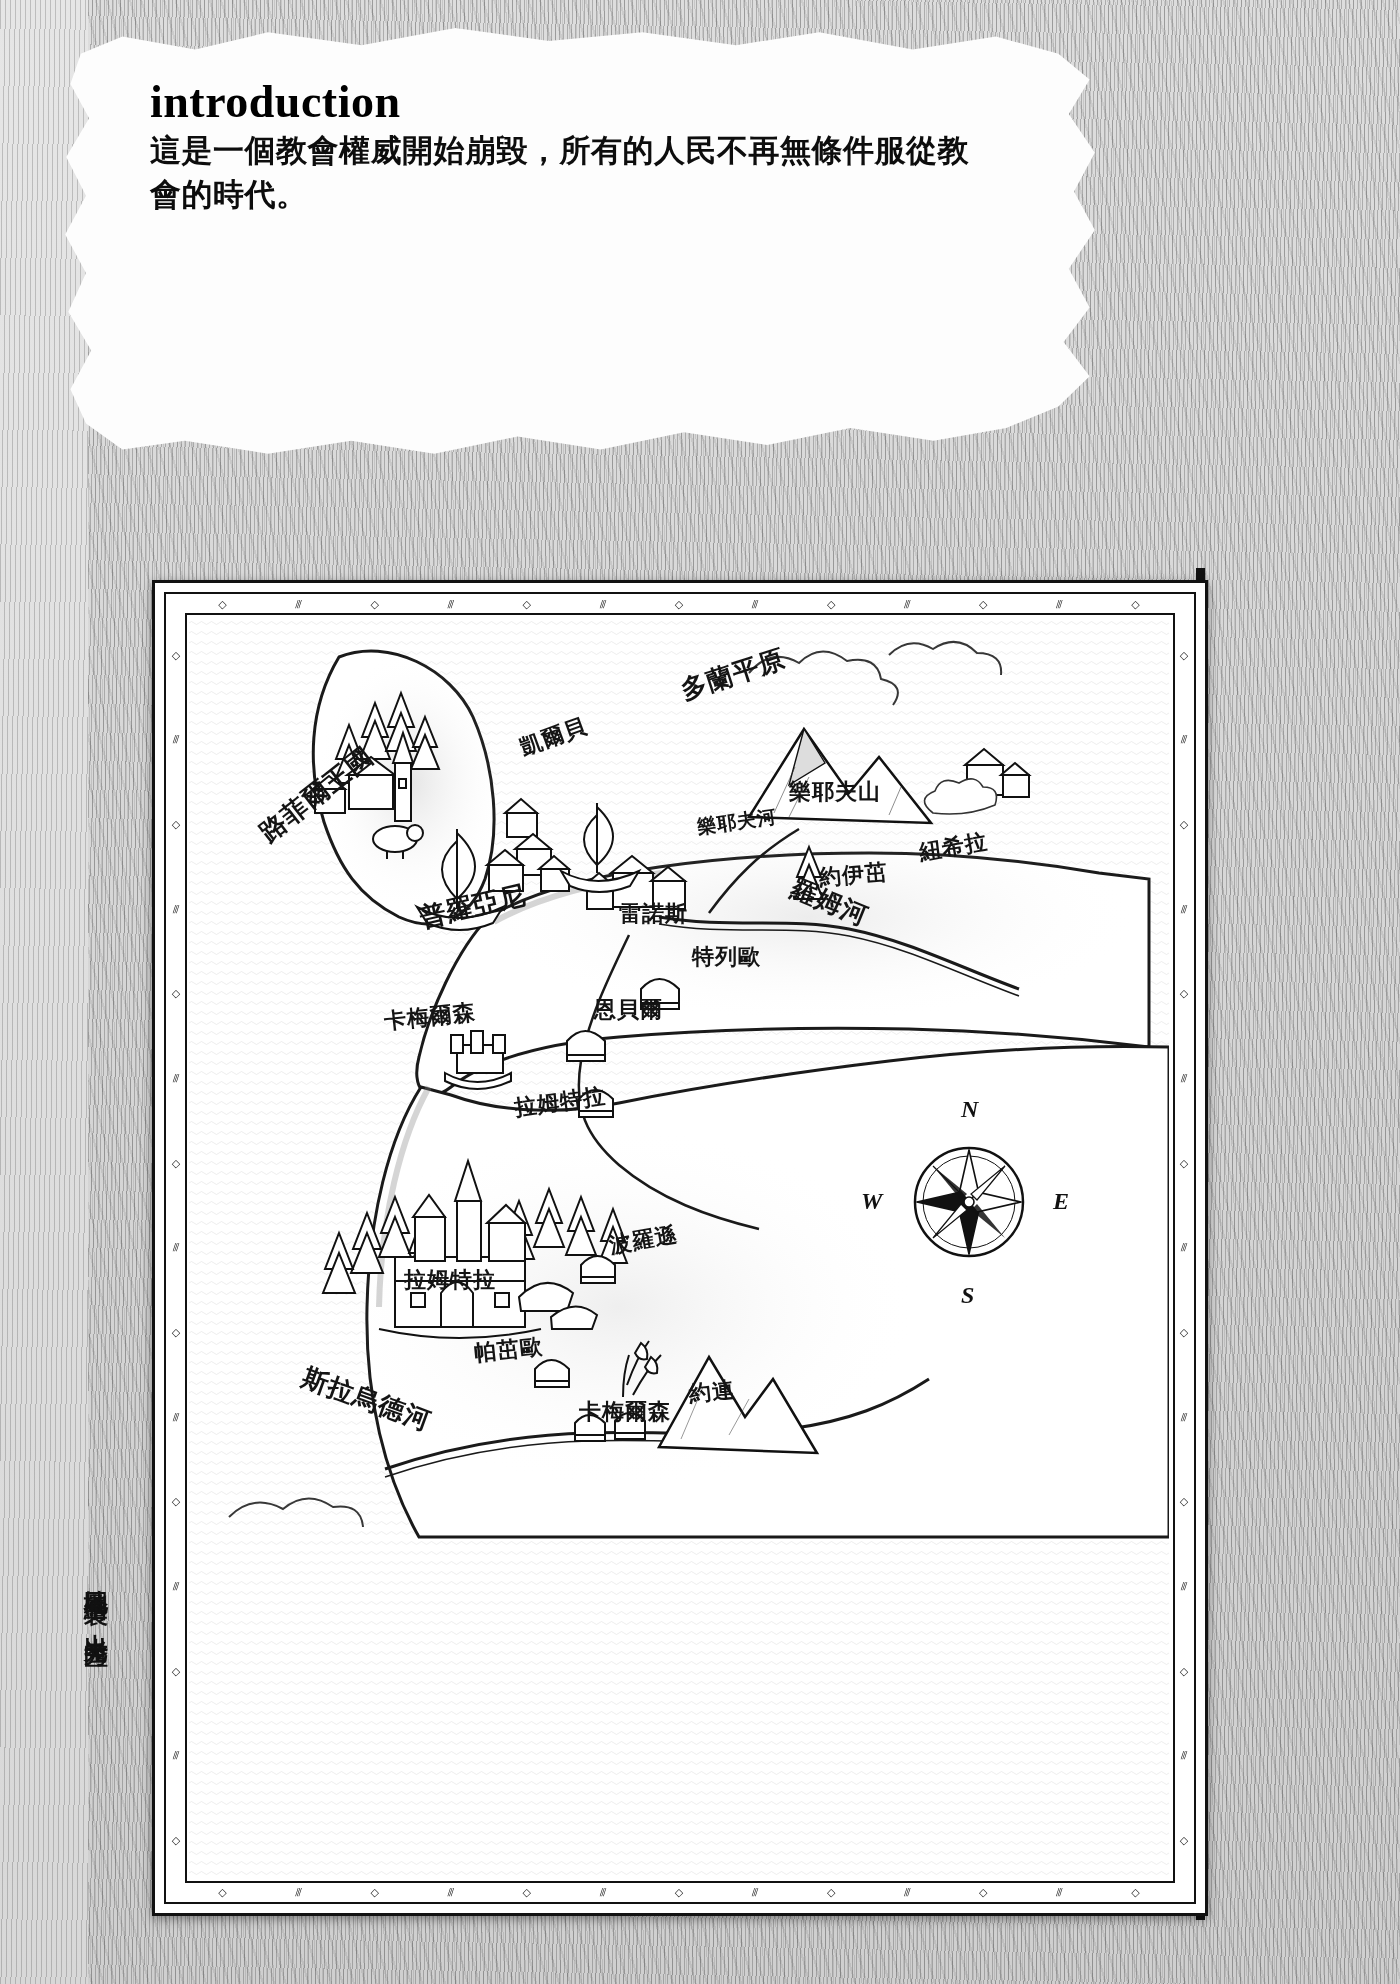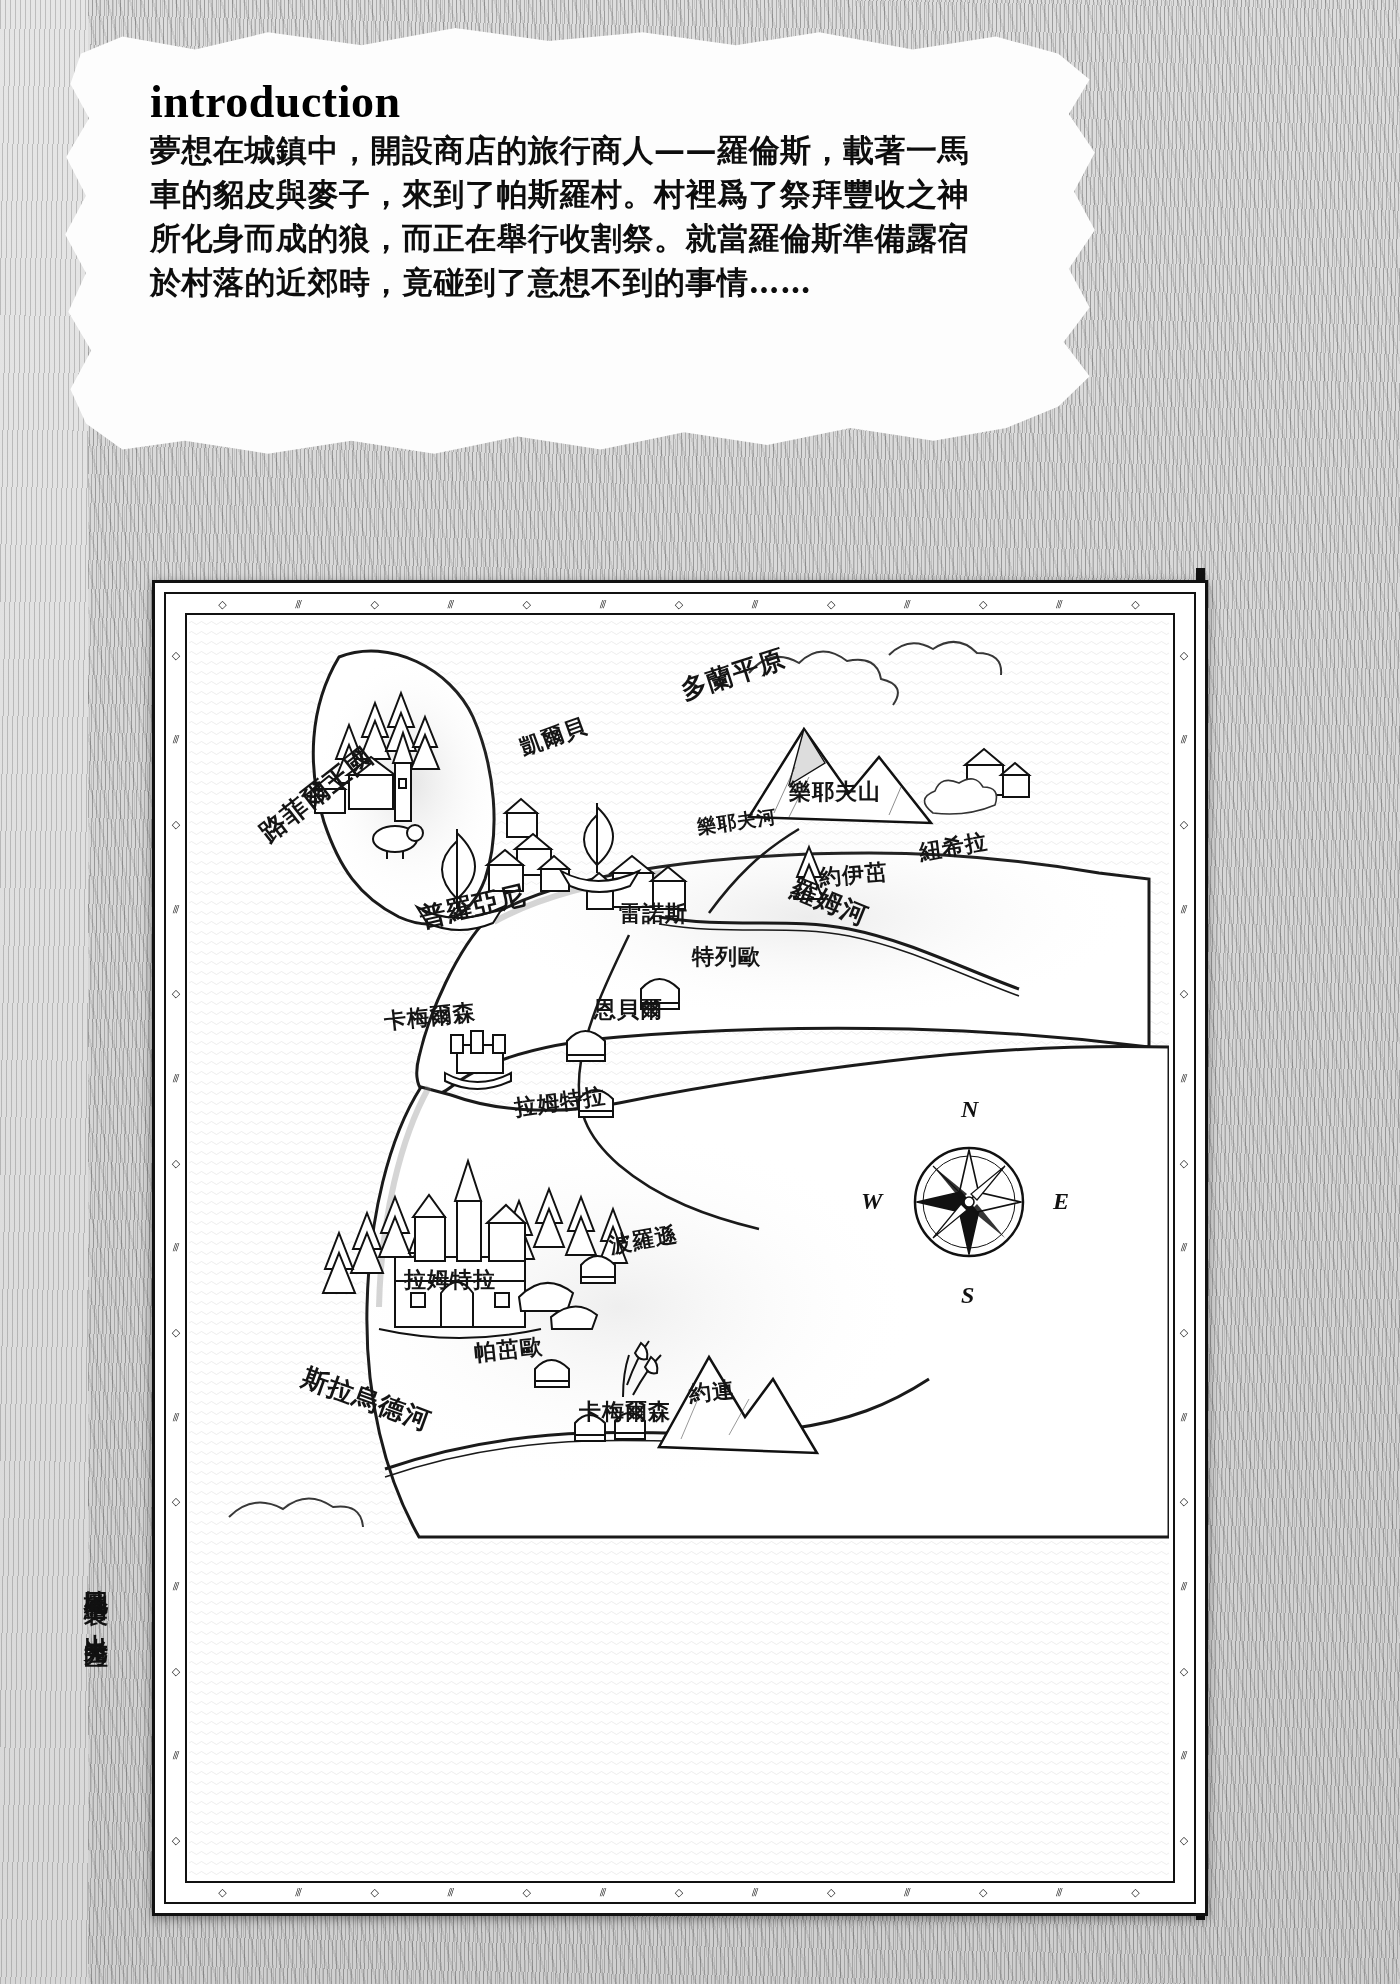--- a/index.html
+++ b/index.html
@@ -226,21 +226,21 @@
 
 <div id="page">
 
   <div class="bg-texture"></div>
   <div class="bg-strip-left"></div>
 
   <div class="intro-panel">
     <div class="intro-inner">
       <div class="intro-title">introduction</div>
       <div class="intro-body">
-        <p>夢想在城鎮中，開設商店的旅行商人——羅倫斯，載著一馬車的貂皮與麥子，來到了帕斯羅村。村裡爲了祭拜豐收之神所化身而成的狼，而正在舉行收割祭。就當羅倫斯準備露宿於村落的近郊時，竟碰到了意想不到的事情……</p>
+        <p>這是一個教會權威開始崩毀，所有的人民不再無條件服從教會的時代。</p>
       </div>
     </div>
   </div>
 
   <div class="spine"></div>
 
   <div class="map-plate">
     <div class="map-border-outer"></div>
     <div class="map-border-inner"></div>
 

